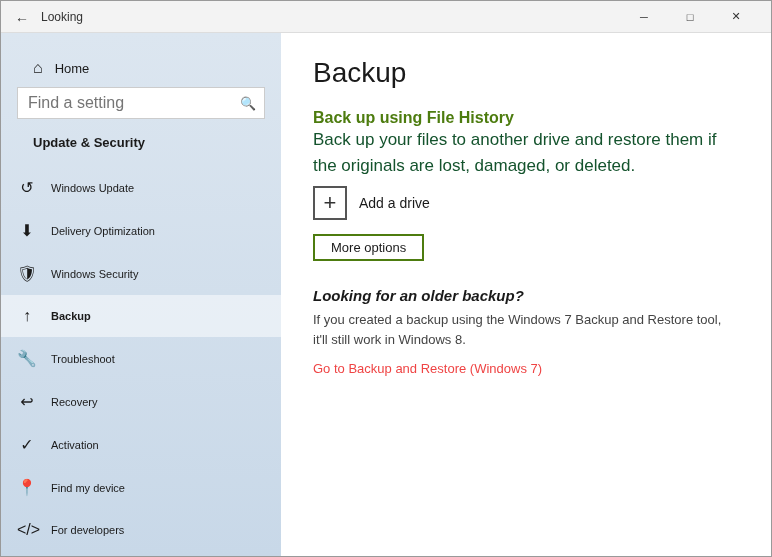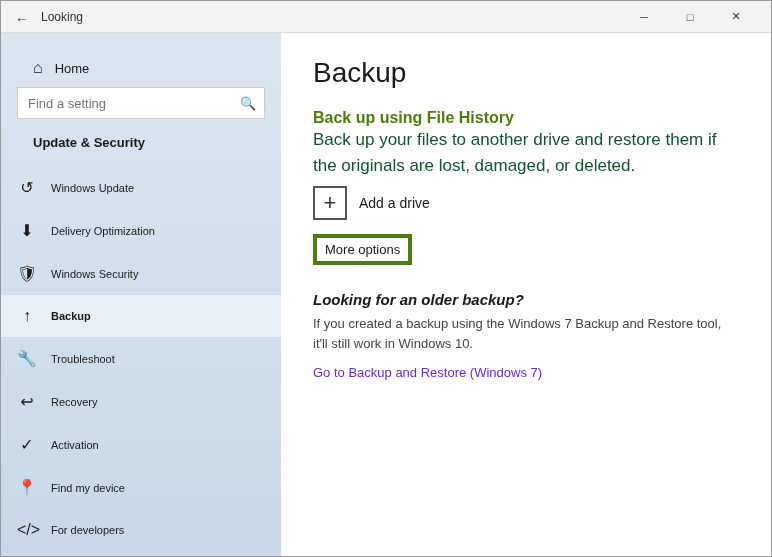--- a/index.html
+++ b/index.html
@@ -80,21 +80,21 @@
     .sidebar-search {
       position: relative;
       margin-bottom: 12px;
     }
     .sidebar-search input {
       width: 100%;
       height: 32px;
       padding: 0 32px 0 10px;
       background: #fff;
       border: 1px solid #ccc;
-      font-size: 13px;
+      font-size: 16px;
       color: #0369a1;
       outline: none;
     }
     .sidebar-search-icon {
       position: absolute;
       right: 8px;
       top: 50%;
       transform: translateY(-50%);
       font-size: 13px;
       color: #666;
@@ -187,25 +187,25 @@
       margin-right: 12px;
       flex-shrink: 0;
     }
     .add-drive-label {
       font-size: 14px;
       color: #1a1a1a;
     }
 
     .more-options-btn {
       display: inline-block;
-      padding: 4px 8px;
-      font-size: 13px;
-      color: #1a1a1a;
-      background: #fff;
-      border: 4px solid #4d7c0f;
+      padding: 4px 16px;
+      font-size: 13px;
+      color: #1a1a1a;
+      background: #fff;
+      border: 2px solid #4d7c0f;
       cursor: pointer;
       margin-bottom: 22px;
     }
 
     .older-backup-section {
       margin-top: 4px;
     }
     .older-backup-heading {
       font-size: 15px;
       font-weight: 600;
@@ -215,21 +215,21 @@
     }
     .older-backup-desc {
       font-size: 13px;
       color: #444;
       line-height: 1.5;
       margin-bottom: 10px;
       max-width: 420px;
     }
     .link-text {
       font-size: 13px;
-      color: #6d28d9;
+      color: #ef4444;
       cursor: pointer;
       text-decoration: none;
     }
 
     
     .cursor-overlay {
       position: relative;
       display: inline-block;
     }
   </style>
@@ -321,18 +321,18 @@
       </div>
       <span class="add-drive-label">Add a drive</span>
     </div>
 
     <div class="more-options-btn cursor-overlay">
       <span>More options</span>
     </div>
 
     <div class="older-backup-section">
       <div class="older-backup-heading">Looking for an older backup?</div>
-      <div class="older-backup-desc">If you created a backup using the Windows 7 Backup and Restore tool, it'll still work in Windows 10.</div>
+      <div class="older-backup-desc">If you created a backup using the Windows 7 Backup and Restore tool, it'll still work in Windows 8.</div>
       <a class="link-text" href="#">Go to Backup and Restore (Windows 7)</a>
     </div>
   </div>
 
 </div>
 
 </body></html>

